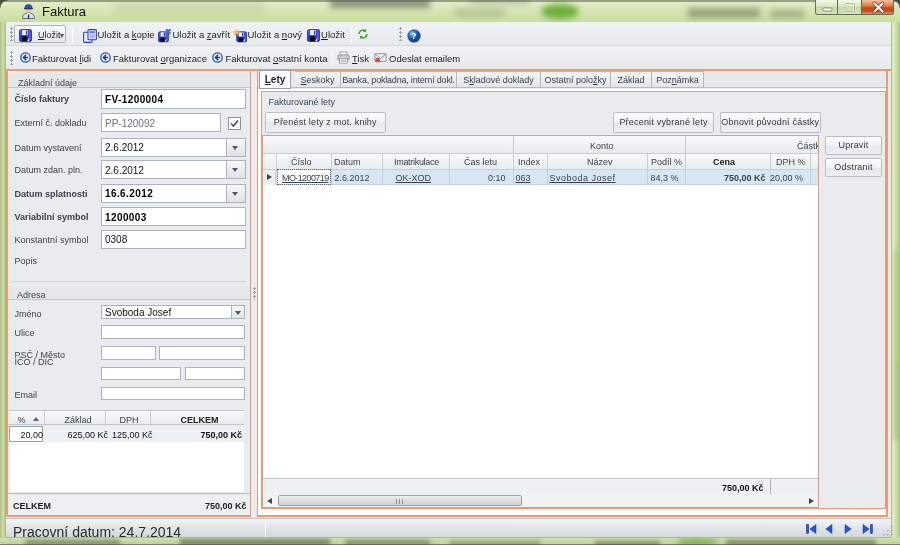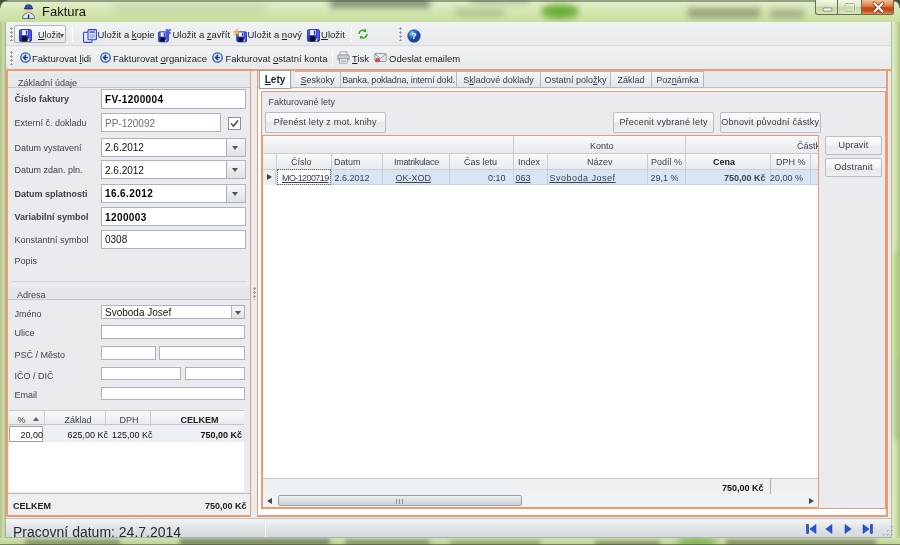--- a/index.html
+++ b/index.html
@@ -287,21 +287,21 @@
         <span>Svoboda Josef</span>
       <div class="combo-btn" style="width:13px">
           <div class="darr" style="left:3px;top:4.5px"></div>
         </div>
       </div>
     <div class="lbl" style="top:257px">Ulice</div>
     <div class="inp" style="left:93.5px;top:254px;width:144px;height:13.5px"></div>
     <div class="lbl" style="top:278.5px">PSČ / Město</div>
     <div class="inp" style="left:93.5px;top:275px;width:54.5px;height:13.5px"></div>
     <div class="inp" style="left:151.5px;top:275px;width:85.5px;height:13.5px"></div>
-    <div class="lbl" style="top:300px">IČO / DIČ</div>
+    <div class="lbl" style="top:286px">IČO / DIČ</div>
     <div class="inp" style="left:93.5px;top:295.5px;width:79.5px;height:13.5px"></div>
     <div class="inp" style="left:177.5px;top:295.5px;width:59.5px;height:13.5px"></div>
     <div class="lbl" style="top:319px">Email</div>
     <div class="inp" style="left:93.5px;top:315.5px;width:143.5px;height:13.5px"></div>
 
     <div class="abs hdrbg" style="left:1px;top:338.5px;width:235.5px;height:15.8px;border-top:1px solid #c3c8cd;border-bottom:1px solid #c3c8cd">
       <div class="vline" style="left:35.5px;top:0;height:15.8px"></div>
       <div class="vline" style="left:96.5px;top:0;height:15.8px"></div>
       <div class="vline" style="left:141.5px;top:0;height:15.8px"></div>
       <span class="gtxt" style="left:9px;top:4px">%</span>
@@ -413,21 +413,21 @@
           <div class="vline" style="left:421.5px;top:0;height:15px;background:#c2d0de"></div>
           <div class="vline" style="left:506.5px;top:0;height:15px;background:#c2d0de"></div>
           <div class="vline" style="left:546.5px;top:0;height:15px;background:#c2d0de"></div>
           <div class="abs" style="left:14.5px;top:0px;width:52px;height:14px;background:#fff;outline:1px dotted #666"></div>
           <span class="gtxt dtx" style="left:19px;text-decoration:underline;letter-spacing:-0.6px">MO-1200719</span>
           <span class="gtxt dtx" style="left:71.5px">2.6.2012</span>
           <span class="gtxt dtx" style="left:132.5px;text-decoration:underline">OK-XOD</span>
           <span class="gtxt dtx" style="right:312.5px">0:10</span>
           <span class="gtxt dtx" style="left:252.5px;text-decoration:underline">063</span>
           <span class="gtxt dtx" style="left:286.5px;text-decoration:underline;letter-spacing:0.5px">Svoboda Josef</span>
-          <span class="gtxt dtx" style="right:139.5px">29,1 %</span>
+          <span class="gtxt dtx" style="right:139.5px">84,3 %</span>
           <span class="gtxt dtx" style="right:52.5px;font-weight:bold">750,00 Kč</span>
           <span class="gtxt dtx" style="right:15px">20,00 %</span>
         </div>
 
         <div class="abs" style="left:0;top:342px;width:555px;height:16px;background:#eef1f3;border-top:1px solid #bfc5ca">
           <div class="vline" style="left:506.5px;top:0;height:16px;background:#aab0b6"></div>
           <span class="gtxt" style="right:54.5px;top:3.5px;font-weight:bold;color:#111">750,00 Kč</span>
         </div>
 
         <div class="abs" style="left:0;top:358px;width:555px;height:13.5px;background:#f1f2f4">

